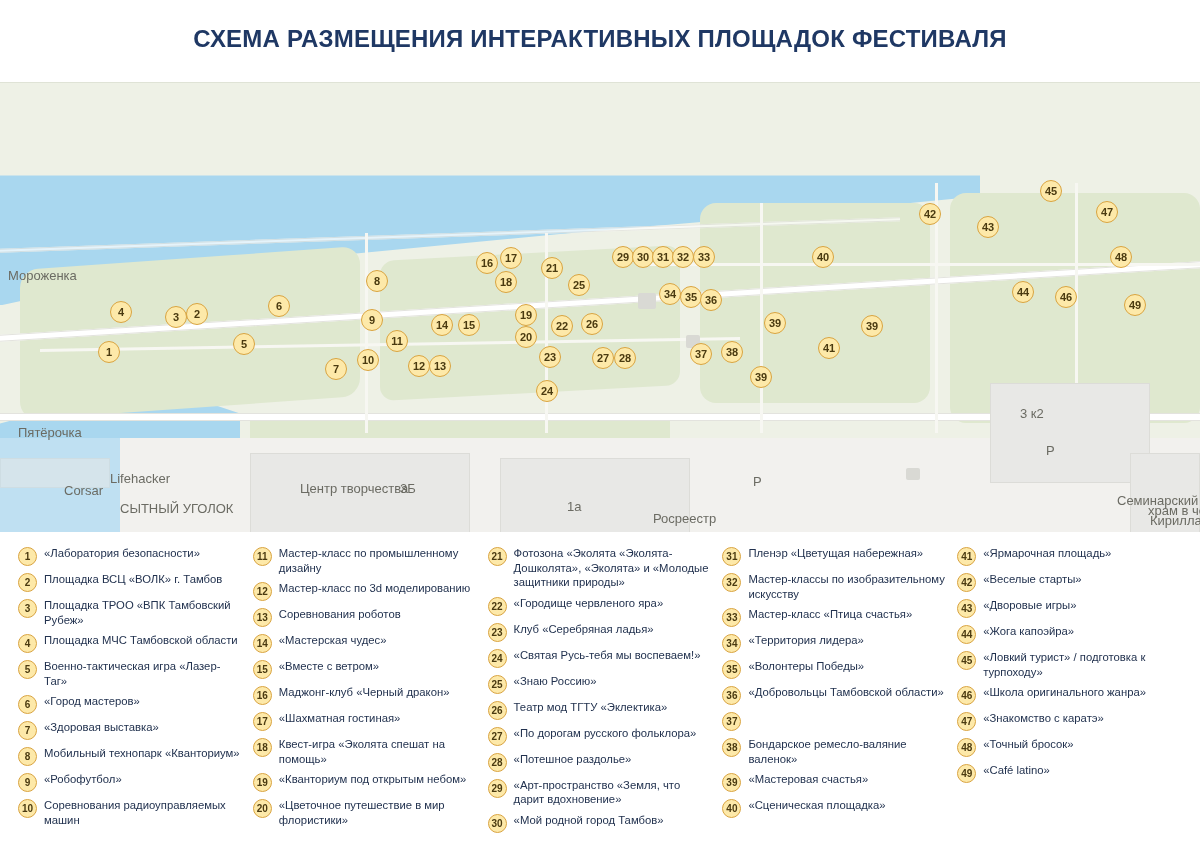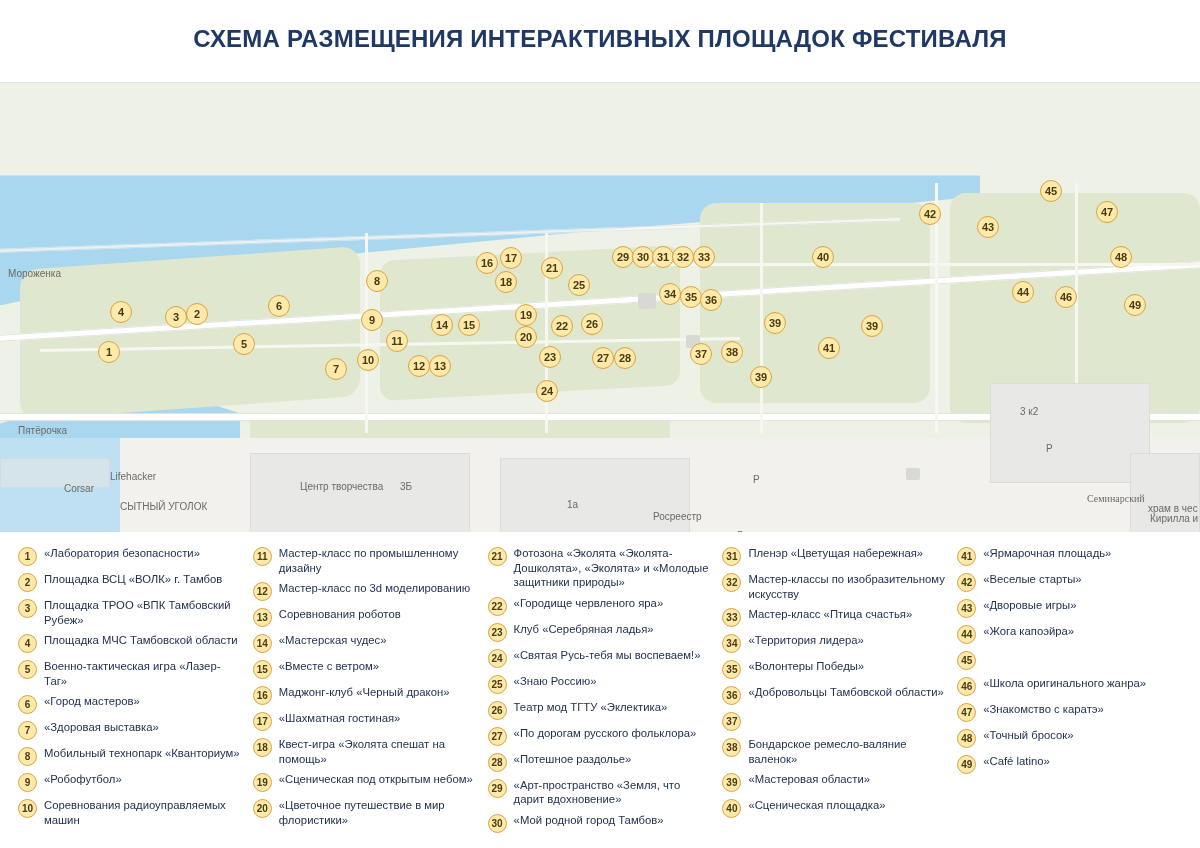--- a/index.html
+++ b/index.html
@@ -62,21 +62,21 @@
   .path { position: absolute; background: #f7f7f2; }
   .pin {
     position: absolute;
     width: 22px; height: 22px; border-radius: 50%;
     background: #fde9a9; border: 1.5px solid #d9a441;
     color: #4a3a10; font-size: 11px; font-weight: bold;
     display: flex; align-items: center; justify-content: center;
     line-height: 1;
   }
   .maplabel {
-    position: absolute; font-size: 10px; color: #6b6b63; white-space: nowrap;
+    position: absolute; font-size: 13px; color: #6b6b63; white-space: nowrap;
   }
   .sq-gray { position: absolute; background: #d9d9d4; border-radius: 2px; }
   
   #legend {
     position: relative;
     width: 1200px; height: 330px;
     padding: 14px 18px 6px 18px;
     display: grid;
     grid-template-columns: repeat(5, 1fr);
     column-gap: 10px;
@@ -136,21 +136,21 @@
       <div class="maplabel" style="left: 8px; top: 185px;">Мороженка</div>
       <div class="maplabel" style="left: 18px; top: 342px;">Пятёрочка</div>
       <div class="maplabel" style="left: 64px; top: 400px;">Corsar</div>
       <div class="maplabel" style="left: 110px; top: 388px;">Lifehacker</div>
       <div class="maplabel" style="left: 120px; top: 418px;">СЫТНЫЙ УГОЛОК</div>
       <div class="maplabel" style="left: 300px; top: 398px;">Центр творчества</div>
       <div class="maplabel" style="left: 400px; top: 398px;">3Б</div>
       <div class="maplabel" style="left: 567px; top: 416px;">1а</div>
       <div class="maplabel" style="left: 653px; top: 428px;">Росреестр</div>
       <div class="maplabel" style="left: 1020px; top: 323px;">3 к2</div>
-      <div class="maplabel" style="left: 1087px; top: 410px; font-family: Liberation Serif, serif;">Семинарский</div>
+      <div class="maplabel" style="left: 1117px; top: 410px;">Семинарский</div>
       <div class="maplabel" style="left: 1148px; top: 420px;">храм в чес</div>
       <div class="maplabel" style="left: 1150px; top: 430px;">Кирилла и</div>
       <div class="maplabel" style="left: 753px; top: 391px;">Р</div>
       <div class="maplabel" style="left: 737px; top: 447px;">Р</div>
       <div class="maplabel" style="left: 1046px; top: 360px;">Р</div>
     </div>
 
   <div id="map-pins">
       <div class="pin" style="left: 98px; top: 258px;">1</div>
       <div class="pin" style="left: 186px; top: 220px;">2</div>
@@ -277,21 +277,21 @@
       <div class="legend-item">
         <div class="legend-num">17</div>
         <div class="legend-text">«Шахматная гостиная»</div>
       </div>
       <div class="legend-item">
         <div class="legend-num">18</div>
         <div class="legend-text">Квест-игра «Эколята спешат на помощь»</div>
       </div>
       <div class="legend-item">
         <div class="legend-num">19</div>
-        <div class="legend-text">«Сценическая под открытым небом»</div>
+        <div class="legend-text">«Кванториум под открытым небом»</div>
       </div>
       <div class="legend-item">
         <div class="legend-num">20</div>
         <div class="legend-text">«Цветочное путешествие в мир флористики»</div>
       </div>
     </div>
     <div class="legend-col">
       <div class="legend-item">
         <div class="legend-num">21</div>
         <div class="legend-text">Фотозона «Эколята «Эколята-Дошколята», «Эколята» и «Молодые защитники природы»</div>
@@ -360,21 +360,21 @@
       </div>
       <div class="legend-item">
         <div class="legend-num">37</div>
       </div>
       <div class="legend-item">
         <div class="legend-num">38</div>
         <div class="legend-text">Бондарское ремесло-валяние валенок»</div>
       </div>
       <div class="legend-item">
         <div class="legend-num">39</div>
-        <div class="legend-text">«Мастеровая области»</div>
+        <div class="legend-text">«Мастеровая счастья»</div>
       </div>
       <div class="legend-item">
         <div class="legend-num">40</div>
         <div class="legend-text">«Сценическая площадка»</div>
       </div>
     </div>
     <div class="legend-col">
       <div class="legend-item">
         <div class="legend-num">41</div>
         <div class="legend-text">«Ярмарочная площадь»</div>
@@ -386,20 +386,21 @@
       <div class="legend-item">
         <div class="legend-num">43</div>
         <div class="legend-text">«Дворовые игры»</div>
       </div>
       <div class="legend-item">
         <div class="legend-num">44</div>
         <div class="legend-text">«Жога капоэйра»</div>
       </div>
       <div class="legend-item">
         <div class="legend-num">45</div>
+        <div class="legend-text">«Ловкий турист» / подготовка к турпоходу»</div>
       </div>
       <div class="legend-item">
         <div class="legend-num">46</div>
         <div class="legend-text">«Школа оригинального жанра»</div>
       </div>
       <div class="legend-item">
         <div class="legend-num">47</div>
         <div class="legend-text">«Знакомство с каратэ»</div>
       </div>
       <div class="legend-item">

